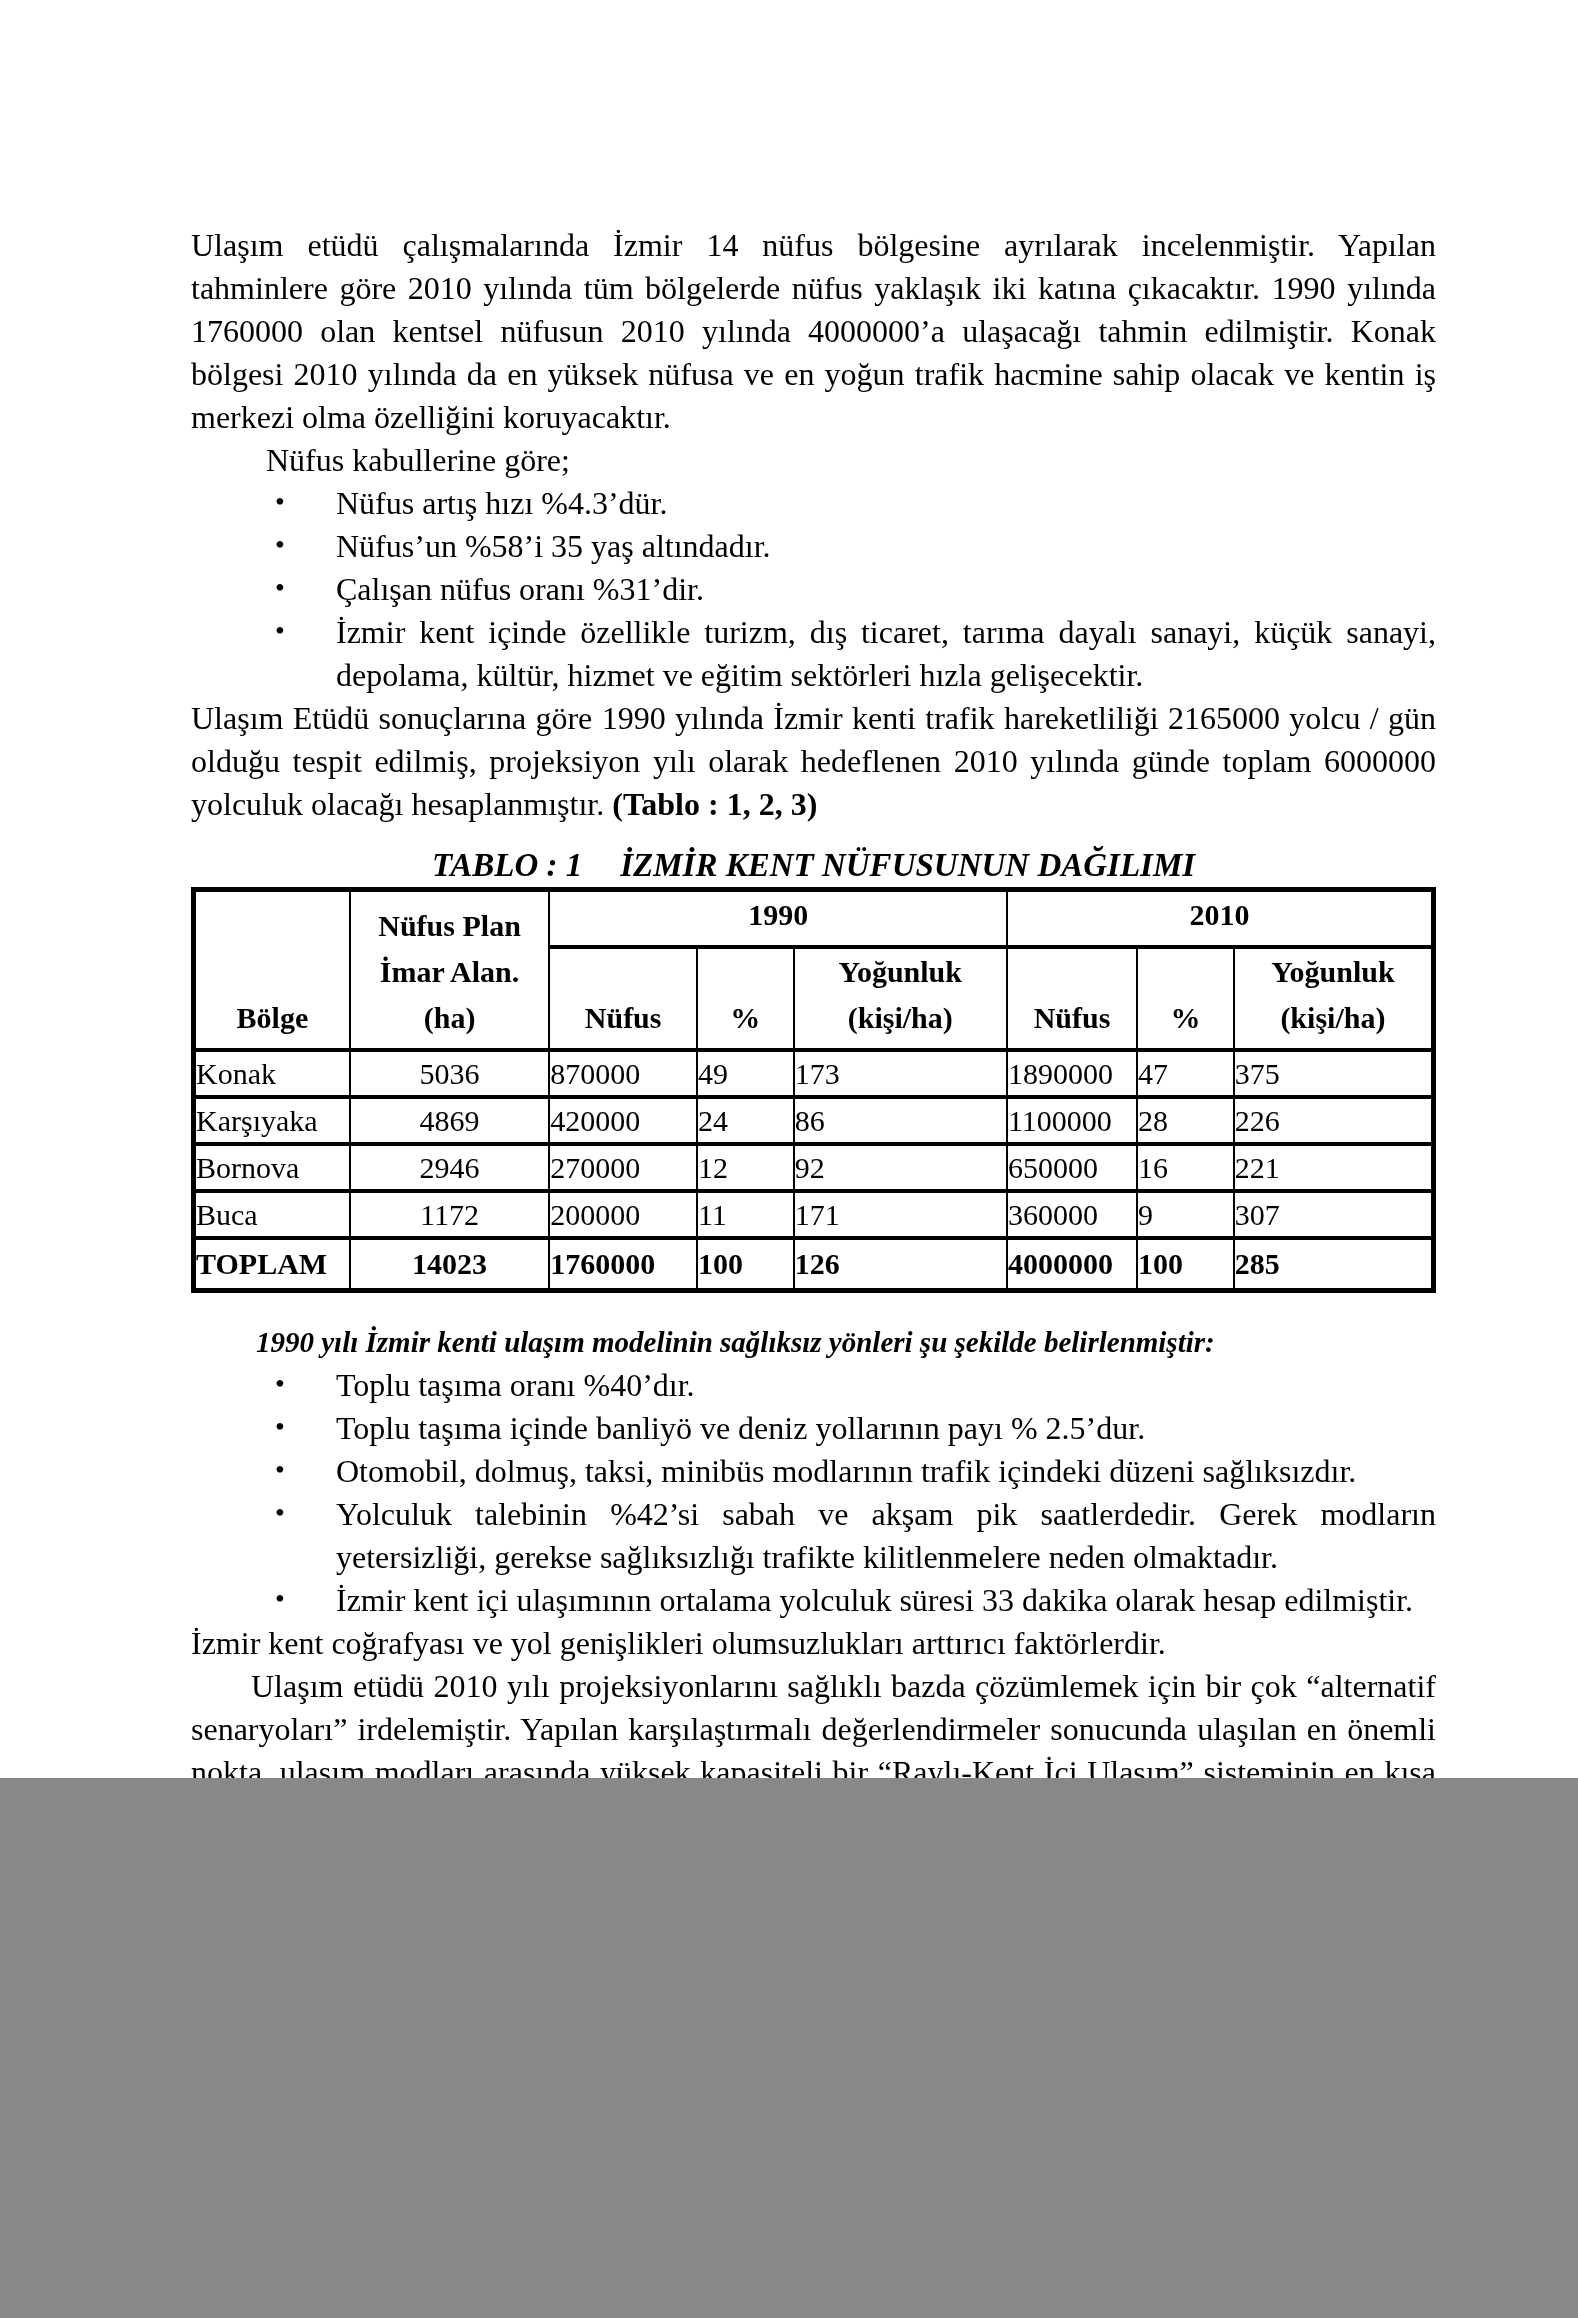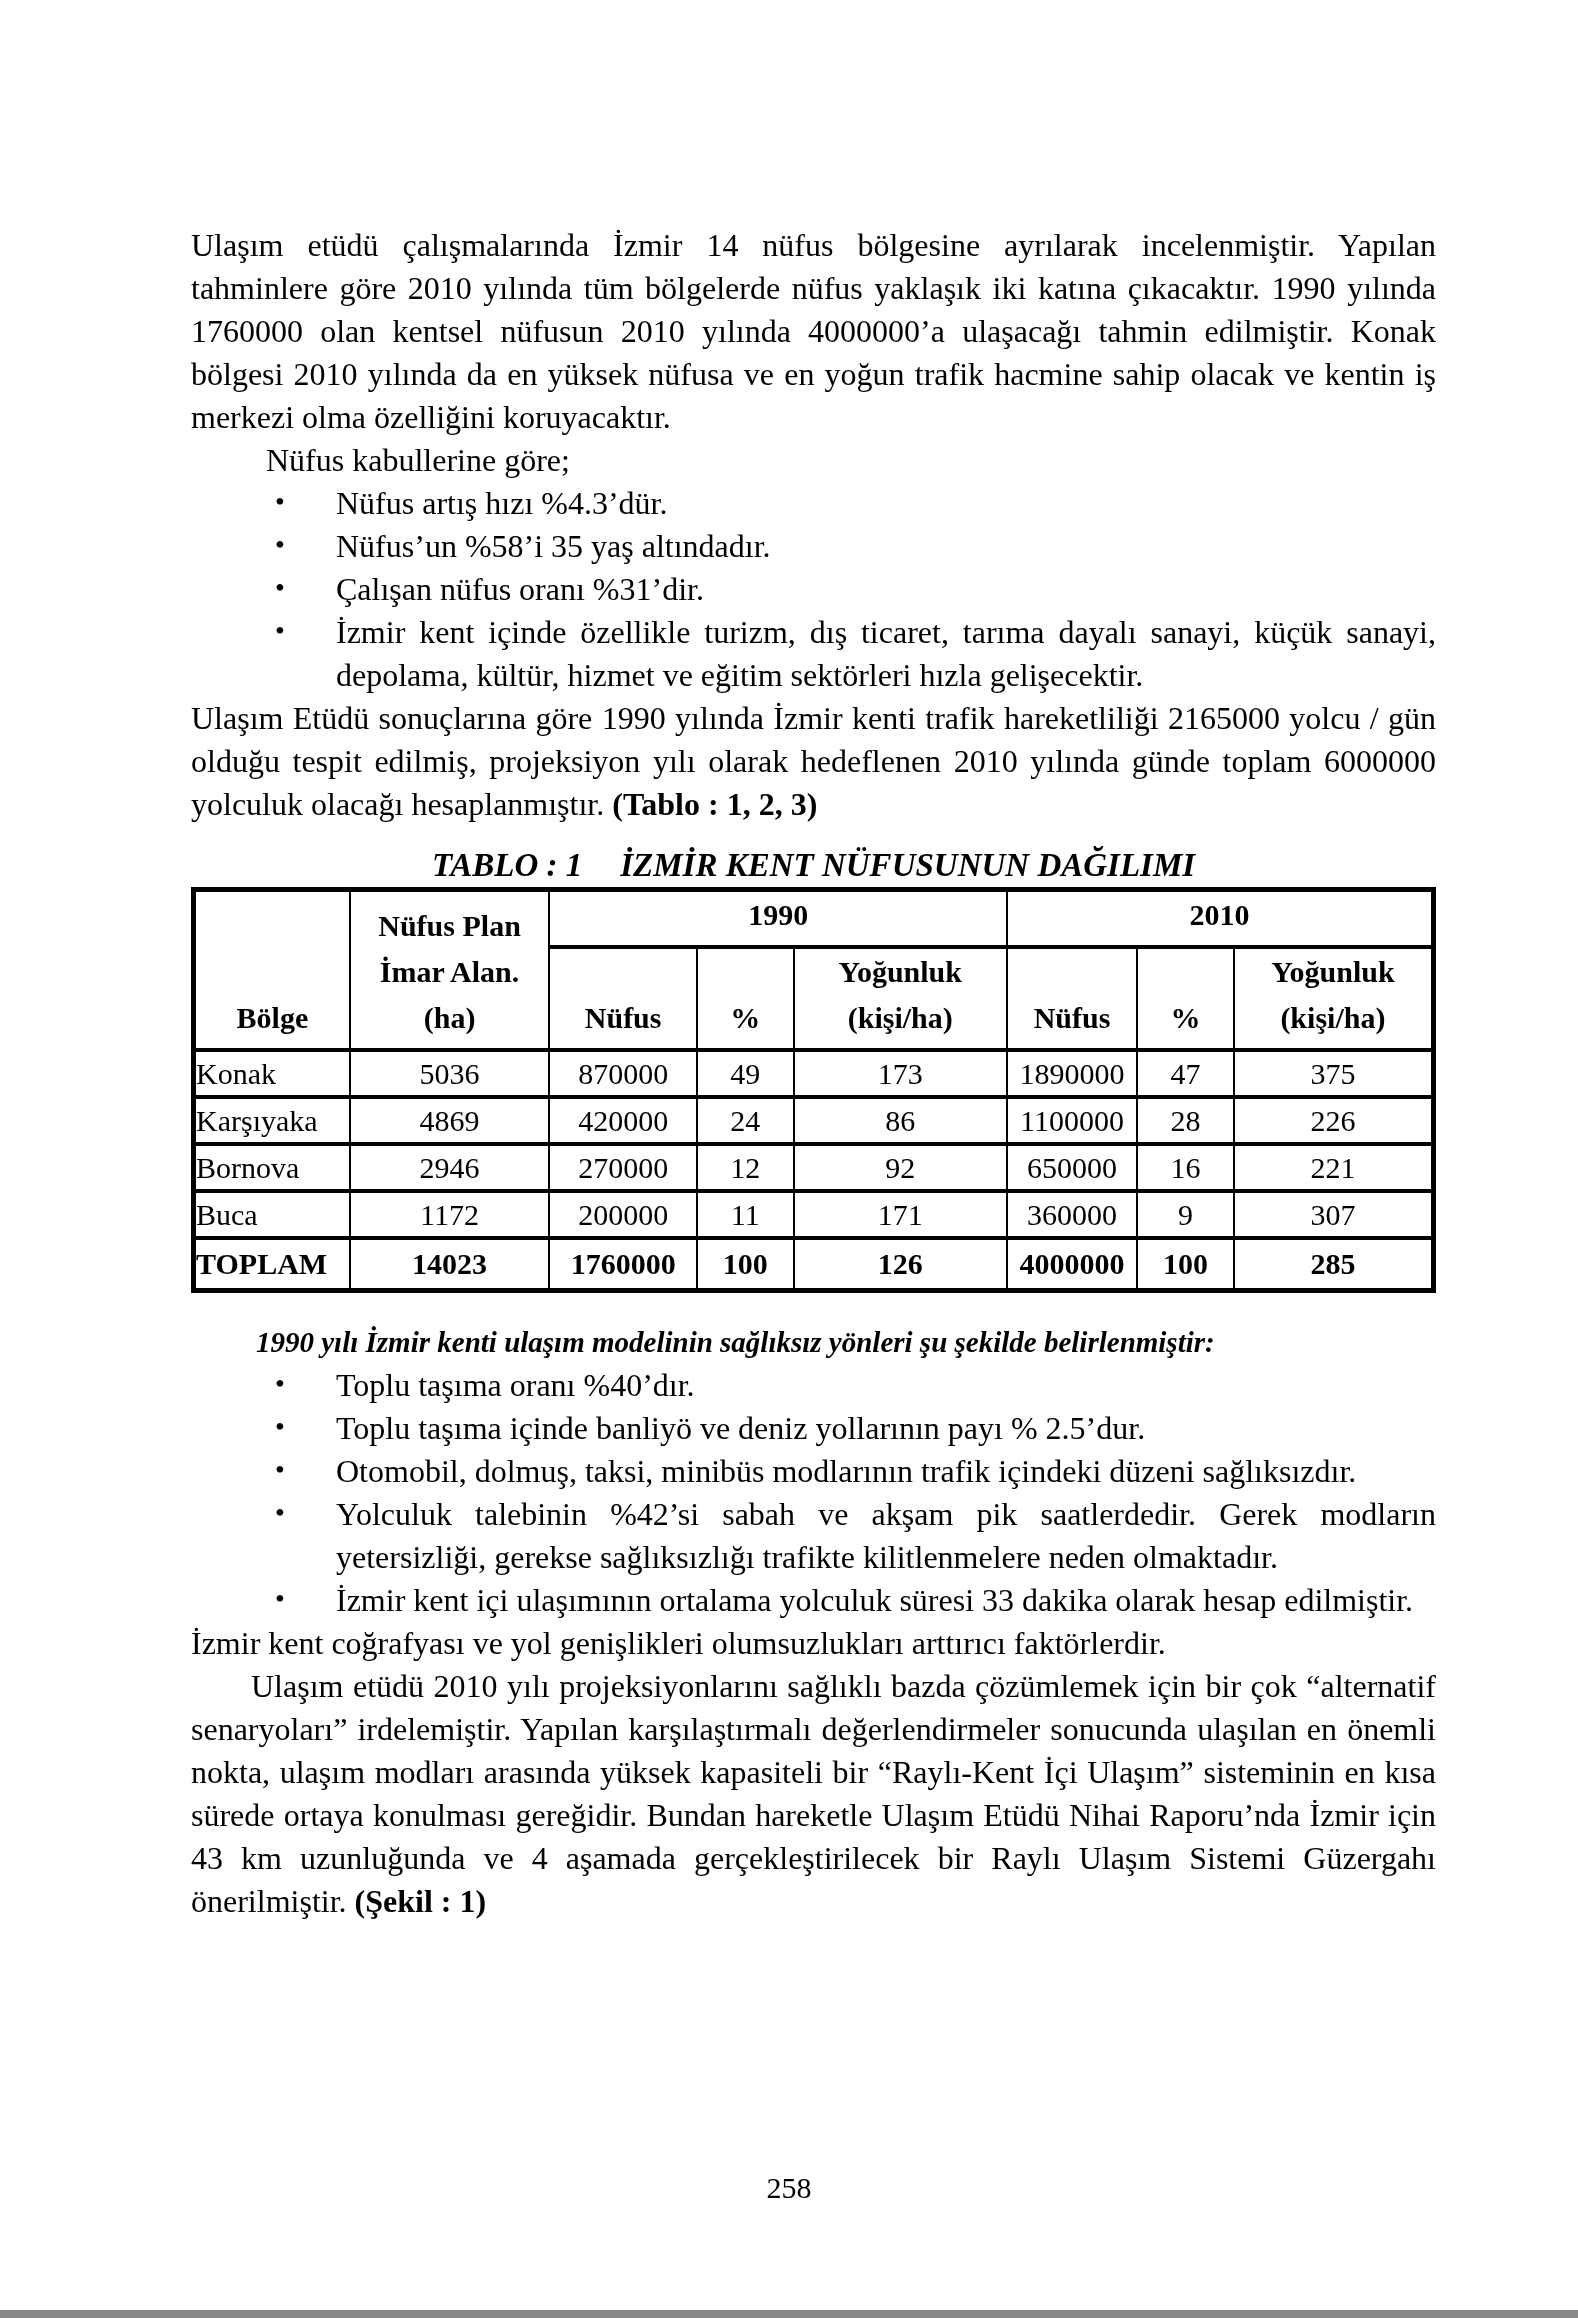--- a/index.html
+++ b/index.html
@@ -1,18 +1,18 @@
 <!DOCTYPE html>
 <html lang="tr" style="font-size:13.4px"><head>
 <meta charset="utf-8">
 <style>
   html,body{margin:0;padding:0;background:#888;}
   .page{
     position:relative;
-    width:1578px;height:2310px;
+    width:1578px;height:1778px;
     background:#ffffff;
     color:#000;
     font-family:"Liberation Serif","DejaVu Serif",serif;
     overflow:hidden;
   }
   .content{
     position:absolute;
     left:191px;top:224px;
     width:1245px;
     font-size:32px;
@@ -68,21 +68,21 @@
     padding-bottom:6.7px;
   }
   th.h-year{height:43px;vertical-align:middle;padding-bottom:1.7px;}
   tr.subhead th{height:90px;}
   table.pop td{
     height:43px;
     vertical-align:middle;
   }
   td.c-bolge{text-align:left;padding-left:6.7px;}
   td.c-ha{text-align:center;}
-  td.c-num{text-align:center;padding-right:6.7px;}
+  td.c-num{text-align:left;padding-right:6.7px;}
   tr.total td{font-weight:bold;height:48px;}
 
   .subheading{
     margin-top:28px;
     padding-left:65px;
     font-weight:bold;
     font-style:italic;
     font-size:29px;
     text-align:left;
   }

